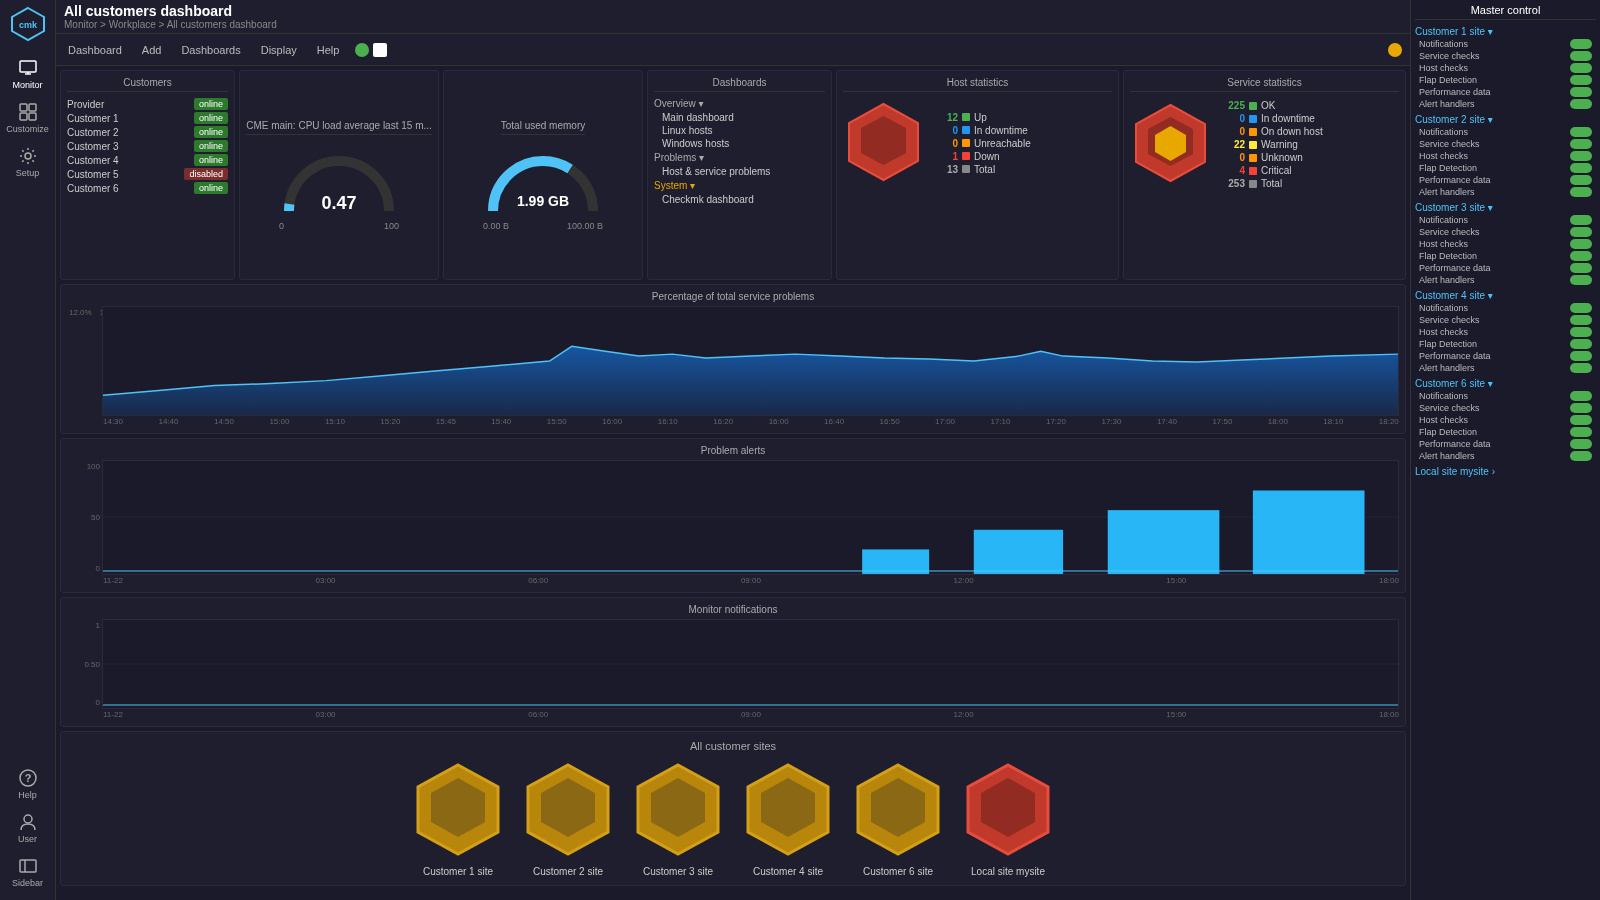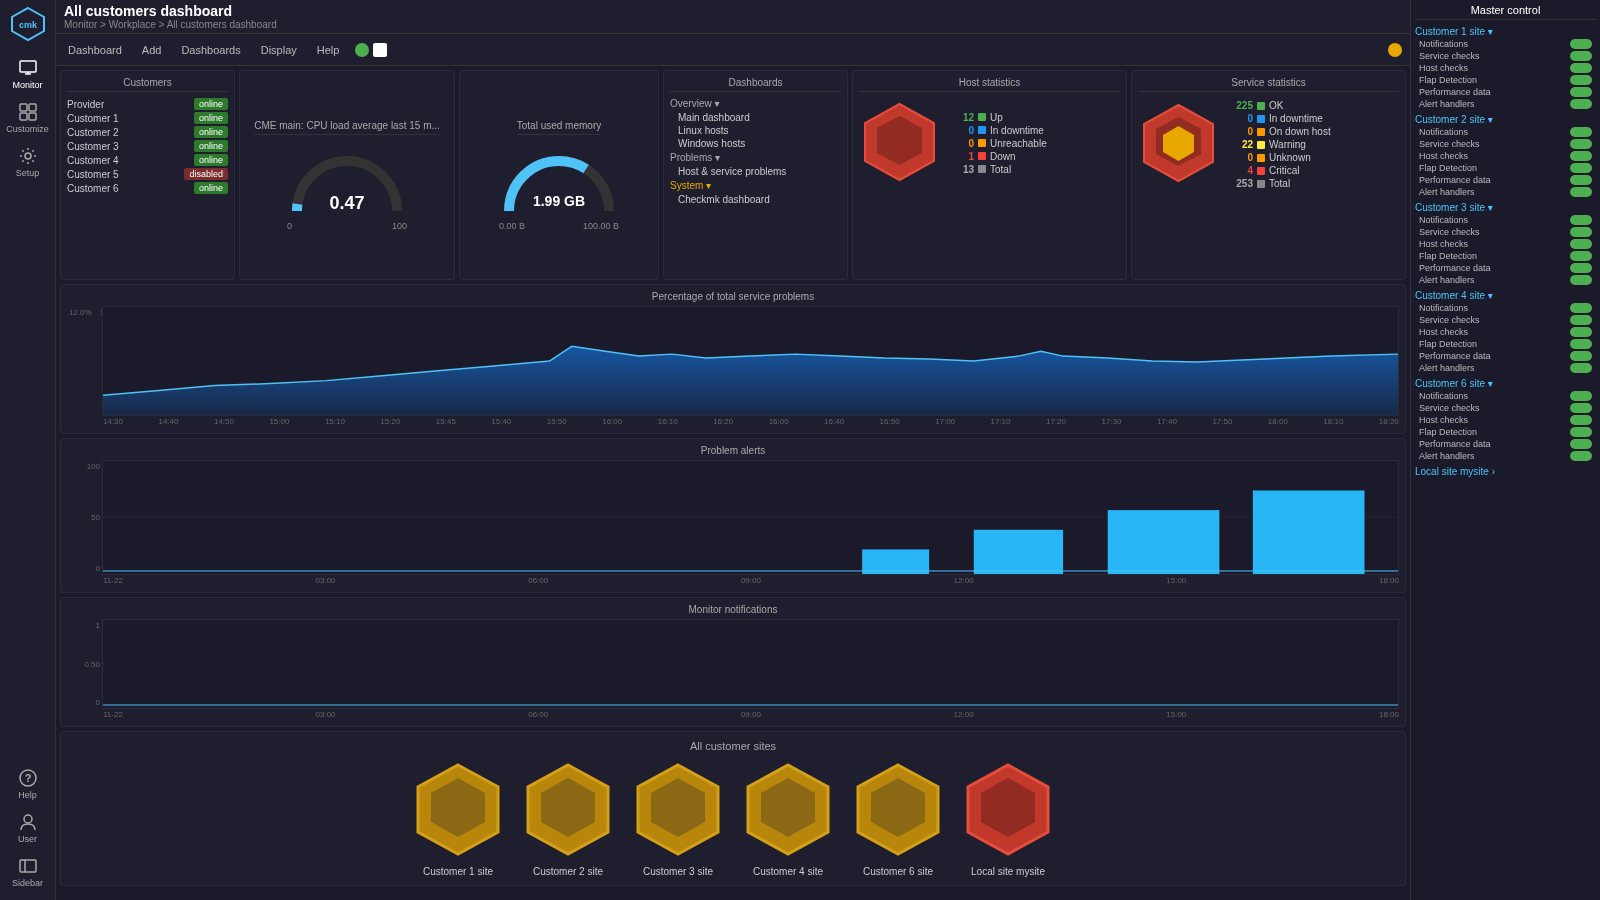--- a/index.html
+++ b/index.html
@@ -32,21 +32,21 @@
     .widget-title { font-size: 10px; color: #aaa; text-align: center; margin-bottom: 6px; border-bottom: 1px solid #333; padding-bottom: 3px; }
 
     
     .customers-widget { width: 175px; flex-shrink: 0; }
     .customer-row { display: flex; justify-content: space-between; align-items: center; margin: 2px 0; font-size: 10px; }
     .status-badge { font-size: 9px; padding: 1px 5px; border-radius: 2px; color: #fff; }
     .badge-online { background: #2d7a2d; }
     .badge-disabled { background: #7a2d2d; }
 
     
-    .gauge-widget { width: 216px; flex-shrink: 0; display: flex; flex-direction: column; align-items: center; justify-content: center; }
+    .gauge-widget { width: 200px; flex-shrink: 0; display: flex; flex-direction: column; align-items: center; justify-content: center; }
     .gauge-range { display: flex; justify-content: space-between; width: 120px; font-size: 9px; color: #888; }
 
     
     .memory-widget { width: 200px; flex-shrink: 0; display: flex; flex-direction: column; align-items: center; justify-content: center; }
 
     
     .dashboards-widget { width: 185px; flex-shrink: 0; font-size: 10px; }
     .dash-section { color: #aaa; margin: 2px 0; cursor: pointer; }
     .dash-item { padding: 1px 8px; color: #ccc; cursor: pointer; }
     .dash-subsection { color: #e8a800; margin: 2px 0; cursor: pointer; font-size: 10px; }

